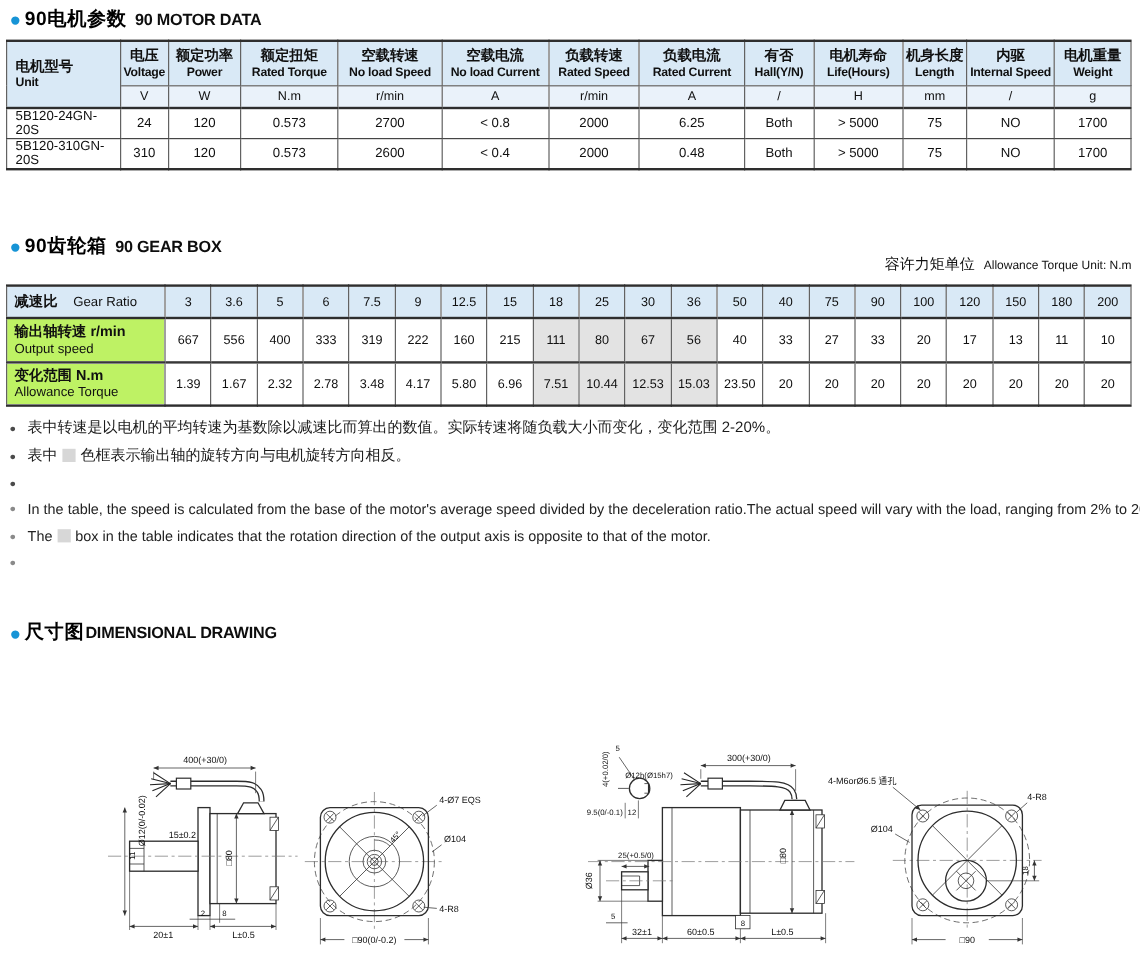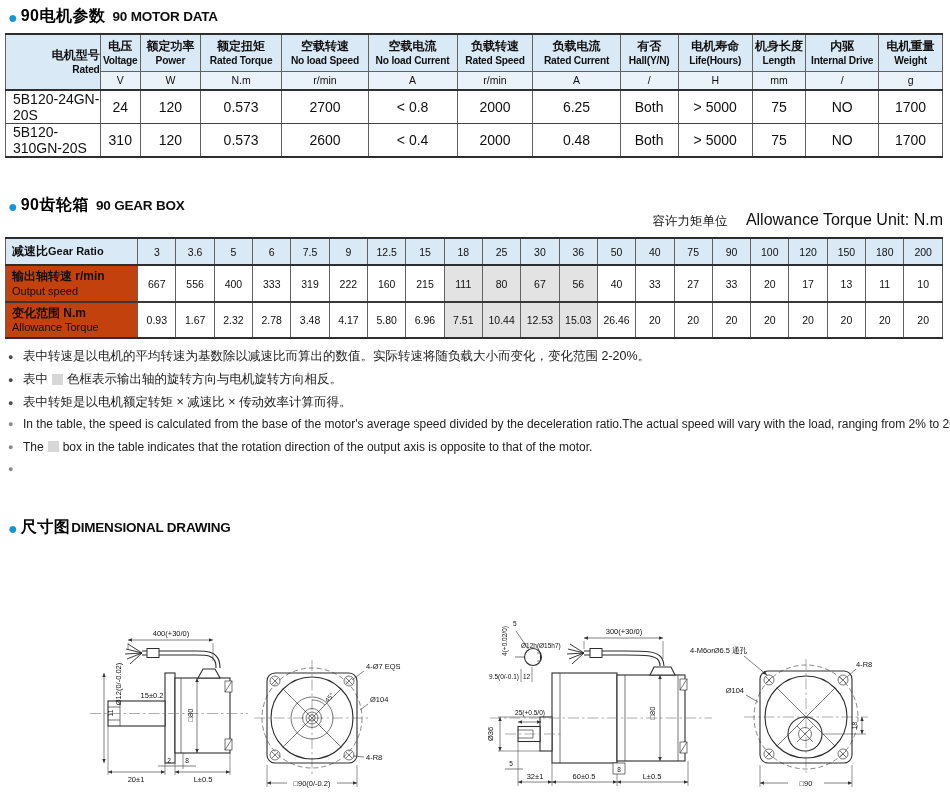--- a/index.html
+++ b/index.html
@@ -8,45 +8,45 @@
   .page{position:relative;width:950px;height:803px;background:#fff;overflow:hidden}
 
   .sec-title{position:absolute;left:8px;display:flex;align-items:center}
   .bullet{color:#1794d6;font-size:16px;line-height:1;margin-right:3px;position:relative;top:1px}
   .t-zh{font-size:16px;font-weight:700;color:#000;letter-spacing:.5px}
   .t-en{font-size:13.5px;font-weight:700;color:#0d0d0d;margin-left:7px;letter-spacing:-.2px}
   .t-en.tight{margin-left:1px}
 
   .unit-note{position:absolute;right:7px;top:211px;text-align:right;color:#111}
   .un-zh{font-weight:400;font-size:12.5px}
-  .un-en{font-size:16px;margin-left:14px}
+  .un-en{font-size:10px;margin-left:3px}
 
   table{position:absolute;left:5px;width:938px;border-collapse:collapse;table-layout:fixed;background:#fff}
   th,td{border:1px solid #626262;text-align:center;vertical-align:middle;padding:0;color:#101010;overflow:hidden}
   #motor-table{top:33px;border-top:2px solid #2e2e2e;border-bottom:2.5px solid #2e2e2e}
   #motor-table .h1{height:37px}
   #motor-table .h2{height:19px}
   #motor-table tbody tr{height:18px}
   #motor-table thead th{background:#d9e9f6}
   #motor-table .unit-row th{background:#eaf2fa;font-size:10.5px;font-weight:400;border-bottom:2.5px solid #2e2e2e}
-  #motor-table tbody td{font-size:14px;border-bottom:1.5px solid #454545}
-  .type-h{text-align:right;padding-left:7px !important;border-bottom:2.5px solid #2e2e2e !important}
+  #motor-table tbody td{font-size:11px;border-bottom:1.5px solid #454545}
+  .type-h{text-align:left;padding-left:7px !important;border-bottom:2.5px solid #2e2e2e !important}
   .m-zh{font-size:12px;font-weight:700;line-height:1.3}
   .m-en{font-size:10.2px;font-weight:700;line-height:1.15;letter-spacing:-.2px}
   .cell-left{text-align:left !important;padding-left:7px !important}
 
   #gear-table{top:237px;border-top:2px solid #2e2e2e;border-bottom:2.5px solid #2e2e2e}
   #gear-table td,#gear-table th{font-size:10.5px}
   .g1{height:27px}.g2{height:37px}.g3{height:36px}
   .g1 th,.g1 td{background:#d9e9f6;border-bottom:2px solid #2e2e2e}
   .g2 th,.g2 td{border-bottom:2px solid #383838}
-  .g-label{text-align:left !important;padding-left:6px !important;background:#c2410c}
+  .g-label{text-align:left !important;padding-left:6px !important;background:#bef264}
   .g1 .g-label{background:#d9e9f6}
   .g-zh{font-size:12px;font-weight:700;line-height:1.3}
-  .g-en{font-size:11px;font-weight:700;margin-left:0}
+  .g-en{font-size:11px;font-weight:400;margin-left:13px}
   .g-en2{font-size:11px;font-weight:400;line-height:1.2}
   td.gray{background:#e3e3e3}
 
   .notes{position:absolute;left:8px;width:940px}
   #notes-zh{top:345px}
   #notes-en{top:413px}
   .note{display:flex;align-items:center;height:23px;font-size:12.5px;color:#1b1b1b;white-space:nowrap}
   #notes-en .note{font-size:12px;color:#222;height:22.5px}
   .nb{width:15px;font-size:9px;color:#4a4a4a;flex:none}
   #notes-en .nb{color:#8a8a8a}
@@ -92,21 +92,21 @@
         <col style="width: 6.2%;">
         <col style="width: 7.9%;">
         <col style="width: 5.7%;">
         <col style="width: 7.8%;">
         <col style="width: 6.8%;">
       </colgroup>
       <thead>
         <tr class="h1">
           <th class="type-h" rowspan="2">
             <div class="m-zh">电机型号</div>
-            <div class="m-en">Rated</div>
+            <div class="m-en">Unit</div>
           </th>
           <th>
             <div class="m-zh">电压</div>
             <div class="m-en">Voltage</div>
           </th>
           <th>
             <div class="m-zh">额定功率</div>
             <div class="m-en">Power</div>
           </th>
           <th>
@@ -136,21 +136,21 @@
           <th>
             <div class="m-zh">电机寿命</div>
             <div class="m-en">Life(Hours)</div>
           </th>
           <th>
             <div class="m-zh">机身长度</div>
             <div class="m-en">Length</div>
           </th>
           <th>
             <div class="m-zh">内驱</div>
-            <div class="m-en">Internal Drive</div>
+            <div class="m-en">Internal Speed</div>
           </th>
           <th>
             <div class="m-zh">电机重量</div>
             <div class="m-en">Weight</div>
           </th>
         </tr>
         <tr class="h2 unit-row">
           <th>V</th>
           <th>W</th>
           <th>N.m</th>
@@ -285,33 +285,33 @@
           <td>17</td>
           <td>13</td>
           <td>11</td>
           <td>10</td>
         </tr>
         <tr class="g3">
           <th class="g-label">
             <div class="g-zh">变化范围  N.m</div>
             <div class="g-en2">Allowance Torque</div>
           </th>
-          <td>0.93</td>
+          <td>1.39</td>
           <td>1.67</td>
           <td>2.32</td>
           <td>2.78</td>
           <td>3.48</td>
           <td>4.17</td>
           <td>5.80</td>
           <td>6.96</td>
           <td class="gray">7.51</td>
           <td class="gray">10.44</td>
           <td class="gray">12.53</td>
           <td class="gray">15.03</td>
-          <td>26.46</td>
+          <td>23.50</td>
           <td>20</td>
           <td>20</td>
           <td>20</td>
           <td>20</td>
           <td>20</td>
           <td>20</td>
           <td>20</td>
           <td>20</td>
         </tr>
       </tbody>
@@ -323,21 +323,20 @@
       <span>表中转速是以电机的平均转速为基数除以减速比而算出的数值。实际转速将随负载大小而变化，变化范围 2-20%。</span>
     </div>
     <div class="note">
       <span class="nb">●</span>
       <span>表中</span>
       <span class="swatch"></span>
       <span>色框表示输出轴的旋转方向与电机旋转方向相反。</span>
     </div>
     <div class="note">
       <span class="nb">●</span>
-      <span>表中转矩是以电机额定转矩 × 减速比 × 传动效率计算而得。</span>
     </div>
   </div>
 
   <div class="notes" id="notes-en">
     <div class="note">
       <span class="nb">●</span>
       <span>In the table, the speed is calculated from the base of the motor's average speed  divided by the deceleration ratio.The actual speed will vary with the load, ranging from 2% to 20%.</span>
     </div>
     <div class="note">
       <span class="nb">●</span>

